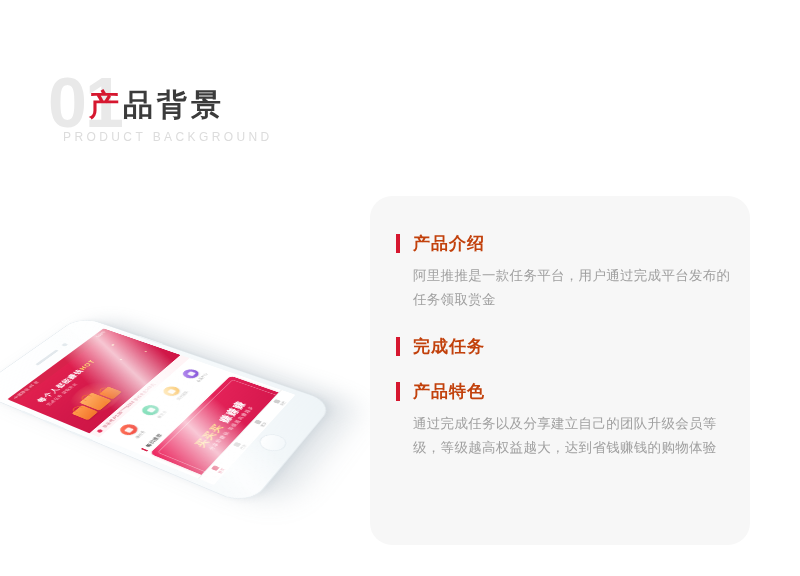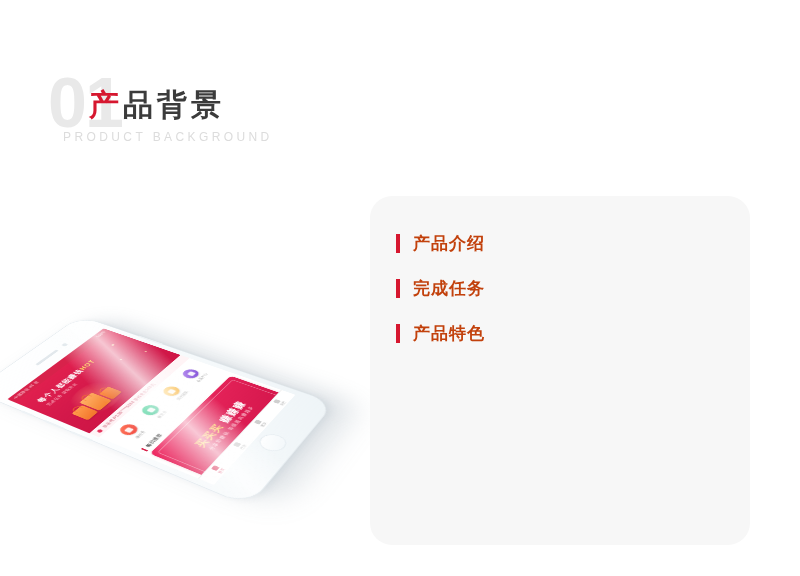--- a/index.html
+++ b/index.html
@@ -597,32 +597,34 @@
   </div>
 
   <div class="info-panel">
     <div class="info-inner">
 
       <div class="info-block">
         <div class="block-heading">
           <span class="heading-bar"></span>
           <span class="heading-text">产品介绍</span>
         </div>
+        <div class="block-body">阿里推推是一款任务平台，用户通过完成平台发布的任务领取赏金</div>
       </div>
 
       <div class="info-block">
         <div class="block-heading">
           <span class="heading-bar"></span>
           <span class="heading-text">完成任务</span>
         </div>
       </div>
 
       <div class="info-block">
         <div class="block-heading">
           <span class="heading-bar"></span>
           <span class="heading-text">产品特色</span>
         </div>
+        <div class="block-body">通过完成任务以及分享建立自己的团队升级会员等级，等级越高权益越大，达到省钱赚钱的购物体验</div>
       </div>
 
     </div>
   </div>
 
 </div>
 
 </body></html>

